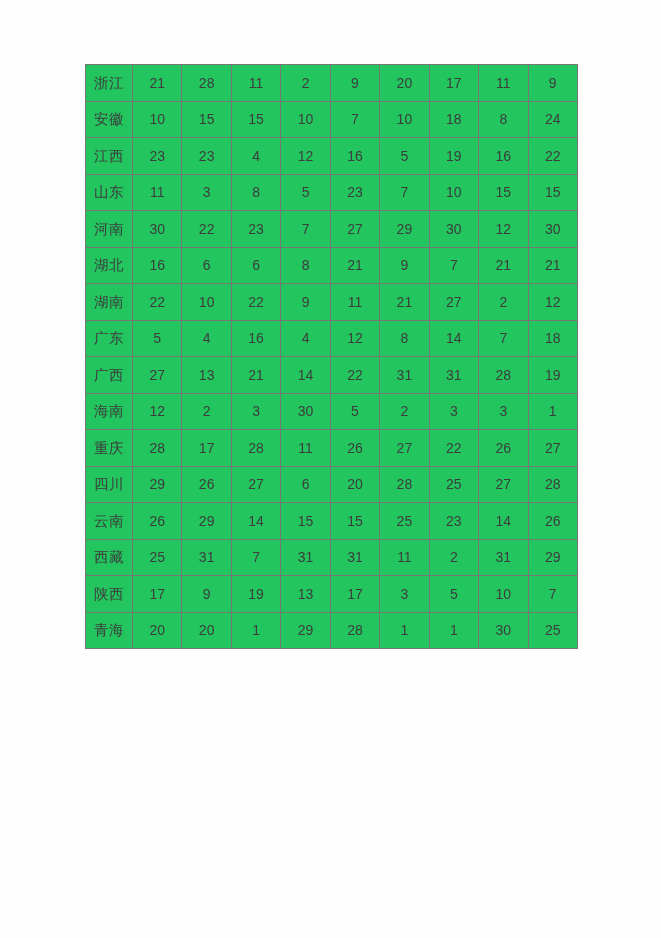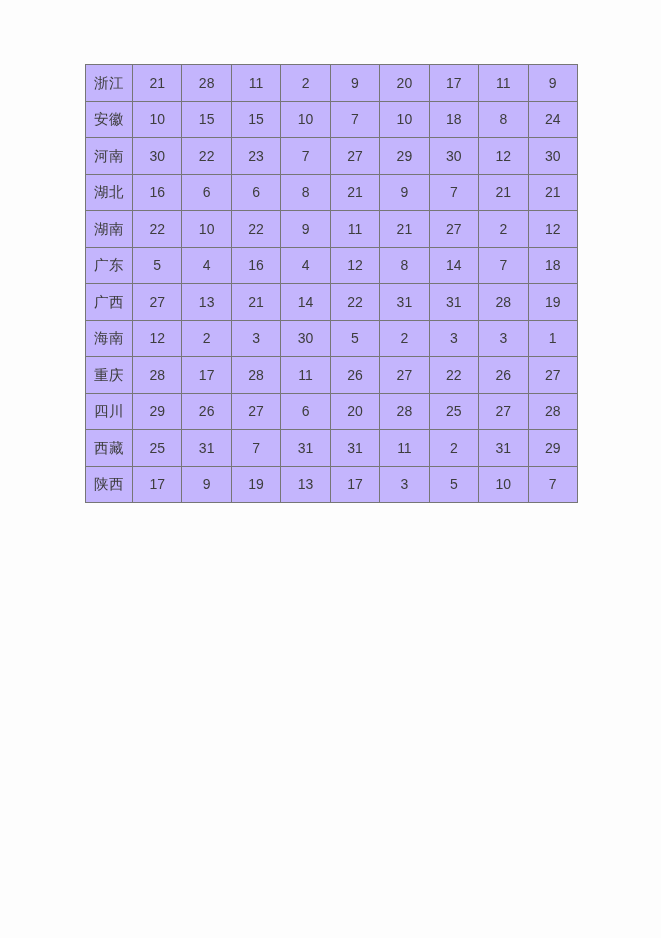--- a/index.html
+++ b/index.html
@@ -22,21 +22,21 @@
     height: 938px;
     background: #fdfdfd;
   }
   table.data-table {
     position: absolute;
     left: 85px;
     top: 64px;
     width: 492px;
     border-collapse: collapse;
     table-layout: fixed;
-    background: #c4b5fd;
+    background: #22c55e;
   }
   table.data-table td {
     border: 1px solid #767676;
     height: 35.5px;
     text-align: center;
     vertical-align: middle;
     color: #3d3d3d;
     font-size: 14px;
     line-height: 1;
     padding: 0;
@@ -82,20 +82,44 @@
           <td>15</td>
           <td>15</td>
           <td>10</td>
           <td>7</td>
           <td>10</td>
           <td>18</td>
           <td>8</td>
           <td>24</td>
         </tr>
         <tr>
+          <td class="province">江西</td>
+          <td>23</td>
+          <td>23</td>
+          <td>4</td>
+          <td>12</td>
+          <td>16</td>
+          <td>5</td>
+          <td>19</td>
+          <td>16</td>
+          <td>22</td>
+        </tr>
+        <tr>
+          <td class="province">山东</td>
+          <td>11</td>
+          <td>3</td>
+          <td>8</td>
+          <td>5</td>
+          <td>23</td>
+          <td>7</td>
+          <td>10</td>
+          <td>15</td>
+          <td>15</td>
+        </tr>
+        <tr>
           <td class="province">河南</td>
           <td>30</td>
           <td>22</td>
           <td>23</td>
           <td>7</td>
           <td>27</td>
           <td>29</td>
           <td>30</td>
           <td>12</td>
           <td>30</td>
@@ -178,20 +202,32 @@
           <td>26</td>
           <td>27</td>
           <td>6</td>
           <td>20</td>
           <td>28</td>
           <td>25</td>
           <td>27</td>
           <td>28</td>
         </tr>
         <tr>
+          <td class="province">云南</td>
+          <td>26</td>
+          <td>29</td>
+          <td>14</td>
+          <td>15</td>
+          <td>15</td>
+          <td>25</td>
+          <td>23</td>
+          <td>14</td>
+          <td>26</td>
+        </tr>
+        <tr>
           <td class="province">西藏</td>
           <td>25</td>
           <td>31</td>
           <td>7</td>
           <td>31</td>
           <td>31</td>
           <td>11</td>
           <td>2</td>
           <td>31</td>
           <td>29</td>
@@ -200,16 +236,28 @@
           <td class="province">陕西</td>
           <td>17</td>
           <td>9</td>
           <td>19</td>
           <td>13</td>
           <td>17</td>
           <td>3</td>
           <td>5</td>
           <td>10</td>
           <td>7</td>
+        </tr>
+        <tr>
+          <td class="province">青海</td>
+          <td>20</td>
+          <td>20</td>
+          <td>1</td>
+          <td>29</td>
+          <td>28</td>
+          <td>1</td>
+          <td>1</td>
+          <td>30</td>
+          <td>25</td>
         </tr>
       </tbody>
   </table>
 </div>
 
 </body></html>

